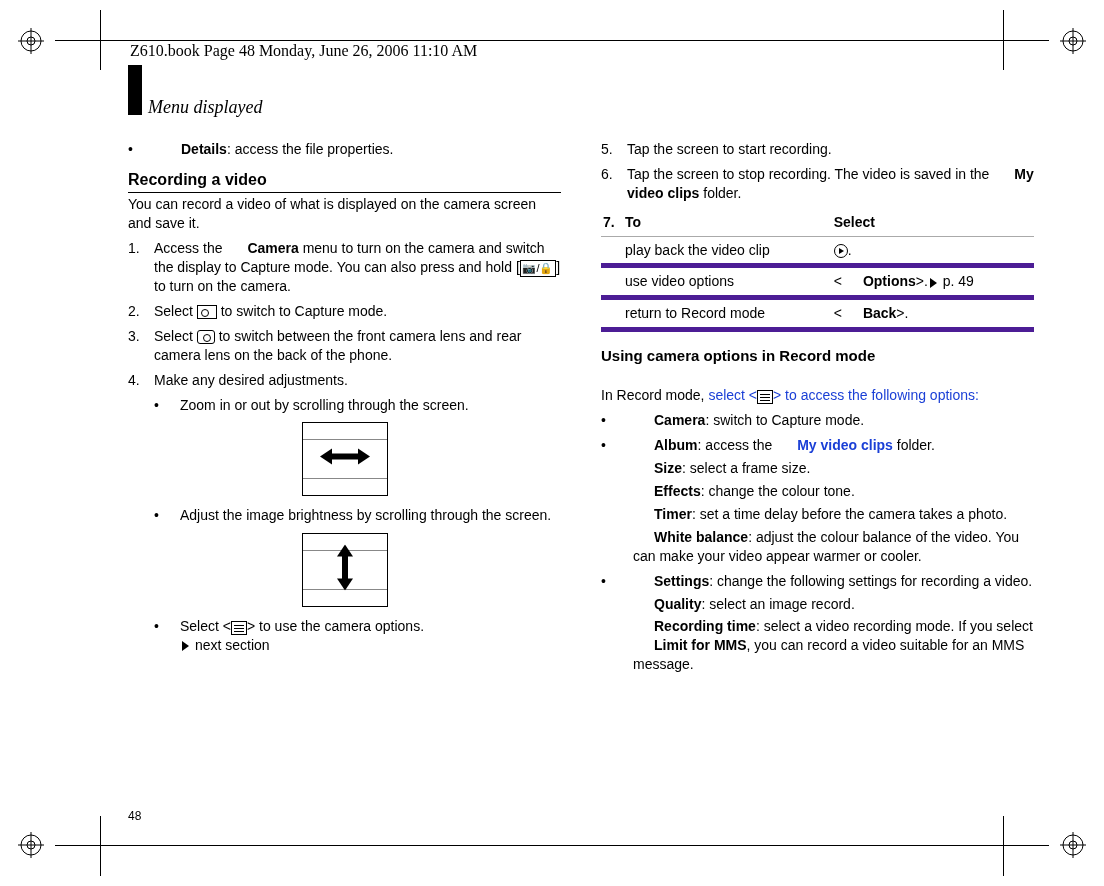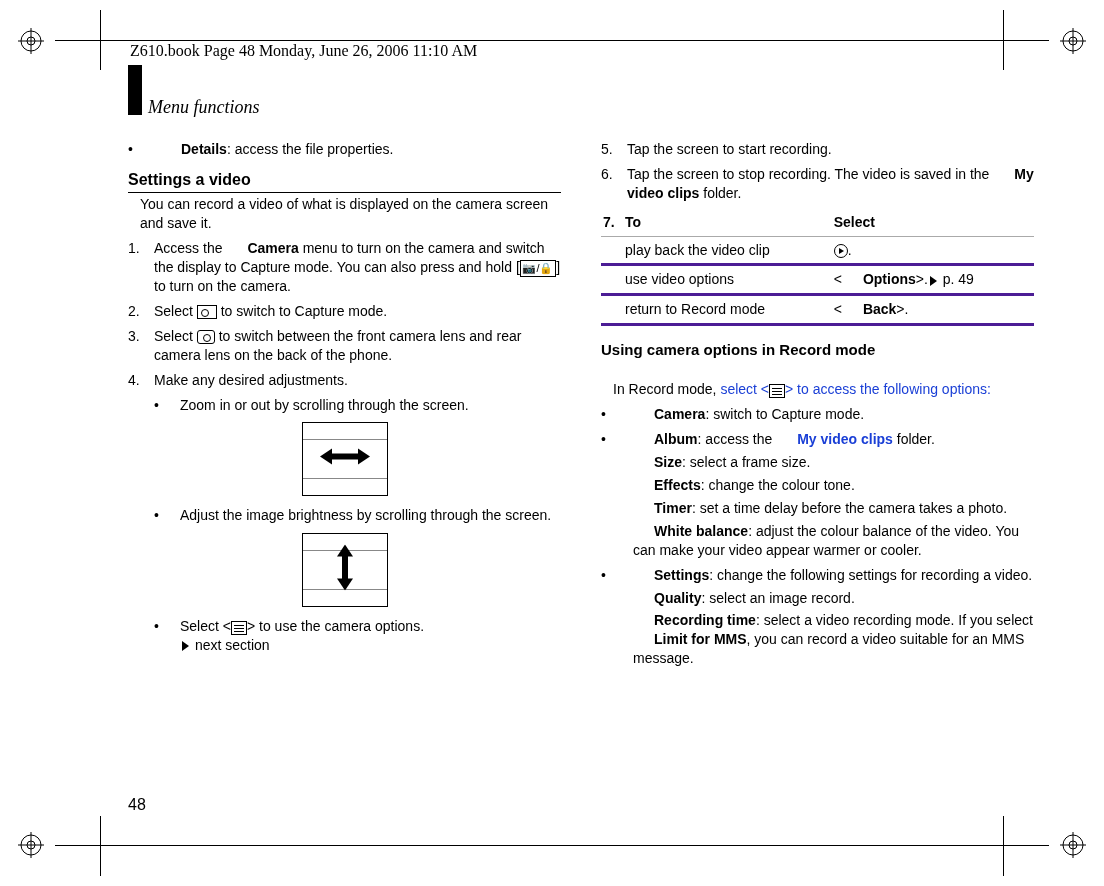--- a/index.html
+++ b/index.html
@@ -38,45 +38,45 @@
   .bullet-row.ind { margin-left: 26px; }
   .bullet-row.ind .t { padding-left: 0;}
 
   .num-row { display: flex; margin-bottom: 6px; }
   .num-row .n { width: 26px; }
   .num-row .t { flex: 1; }
 
   h3.rec { font-size: 16px; font-weight: bold; margin: 10px 0 2px; border-bottom: 1px solid #000; padding-bottom: 2px; }
   h3.sub { font-size: 15px; font-weight: bold; margin: 14px 0 20px; }
 
-  .para { margin-bottom: 6px; margin-left: 12px; }
+  .para { margin-bottom: 6px; }
   .camera-lock { display:inline-block; border:1px solid #000; padding:0 2px; font-size:11px; vertical-align: middle;}
   .play-circle { display:inline-block; width:14px; height:14px; border:1.5px solid #000; border-radius:50%; position:relative; vertical-align:middle;}
   .play-circle::after { content:""; position:absolute; left:4px; top:3px; border-left:5px solid #000; border-top:3.5px solid transparent; border-bottom:3.5px solid transparent;}
   .tri-right { display:inline-block; width:0; height:0; border-left:7px solid #000; border-top:5px solid transparent; border-bottom:5px solid transparent; vertical-align:middle; margin:0 2px;}
   .menu-icon { display:inline-block; width:16px; height:14px; border:1px solid #000; position:relative; vertical-align:middle;}
   .menu-icon::before { content:""; position:absolute; left:2px; right:2px; top:3px; height:1px; background:#000; box-shadow: 0 3px 0 #000, 0 6px 0 #000;}
   .rec-mode-icon { display:inline-block; width:20px; height:14px; border:1px solid #000; position:relative; vertical-align:middle;}
   .rec-mode-icon::after { content:""; position:absolute; left:3px; top:3px; width:6px; height:6px; border:1px solid #000; border-radius:50%;}
   .switch-cam-icon { display:inline-block; width:18px; height:14px; border:1px solid #000; border-radius:3px; position:relative; vertical-align:middle;}
   .switch-cam-icon::after { content:""; position:absolute; left:5px; top:3px; width:6px; height:6px; border:1.5px solid #000; border-radius:50%;}
 
   .scroll-box { width: 86px; height: 74px; border:1px solid #000; margin: 8px auto 10px; position:relative;}
   .scroll-box .hl { position:absolute; left:0; right:0; top:16px; height:1px; background:#888;}
   .scroll-box .hl2 { position:absolute; left:0; right:0; bottom:16px; height:1px; background:#888;}
   .harrow { position:absolute; left:50%; top:50%; transform:translate(-50%,-50%);}
   .varrow { position:absolute; left:50%; top:50%; transform:translate(-50%,-50%);}
 
   table.opt { width: 100%; border-collapse: collapse; font-size: 14px; margin-top:6px;}
   table.opt th { text-align:left; font-weight:bold; padding: 4px 2px; border-bottom:1px solid #aaa;}
-  table.opt td { padding: 4px 2px; border-bottom:3px solid #4c1d95; vertical-align: middle; margin-left: 9px;}
+  table.opt td { padding: 4px 2px; border-bottom:5px solid #4c1d95; vertical-align: middle; margin-left: 9px;}
   table.opt td.sc { white-space: nowrap; }
 
   .blue { color: #1a3fd6; }
-  .pagenum { position:absolute; bottom:10px; left:10px; font-size:16px;}
+  .pagenum { position:absolute; bottom:2px; left:10px; font-size:12px;}
 
   b { font-weight: bold; padding-left: 21px; }
 </style>
 </head>
 <body>
 
 <div class="page">
 
   <div class="reg tl">
     <svg width="26" height="26">
@@ -114,31 +114,31 @@
   <div class="cropline cl-bot"></div>
   <div class="vmark vm-tl"></div>
   <div class="vmark vm-tr"></div>
   <div class="vmark vm-bl"></div>
   <div class="vmark vm-br"></div>
 
   <div class="draft-header">Z610.book  Page 48  Monday, June 26, 2006  11:10 AM</div>
 
   <div class="content">
     <div class="section-bar"></div>
-    <div class="section-title">Menu functions</div>
+    <div class="section-title">Menu displayed</div>
 
     <div class="columns">
 
       <div class="col">
         <div class="bullet-row">
           <div class="b">•</div>
           <div class="t"><b>Details</b><span>: access the file properties.</span></div>
         </div>
 
-        <h3 class="rec">Settings a video</h3>
+        <h3 class="rec">Recording a video</h3>
         <div class="para">You can record a video of what is displayed on the camera screen and save it.</div>
 
         <div class="num-row">
           <div class="n">1.</div>
           <div class="t">
             <span>Access the </span><b>Camera</b><span> menu to turn on the camera and switch the display to Capture mode. You can also press and hold [</span><span class="camera-lock">📷/🔒</span><span>] to turn on the camera.</span>
           </div>
         </div>
 
         <div class="num-row">

